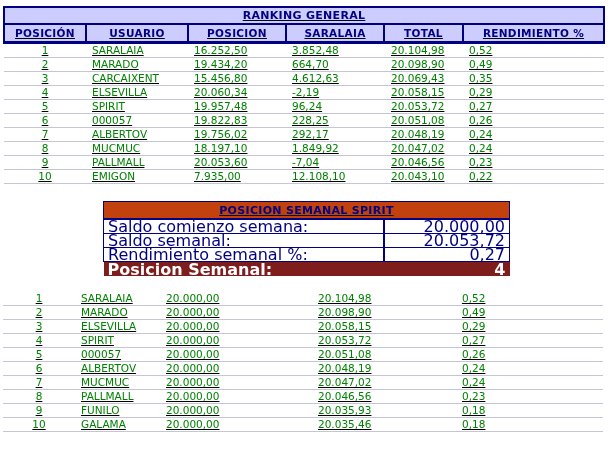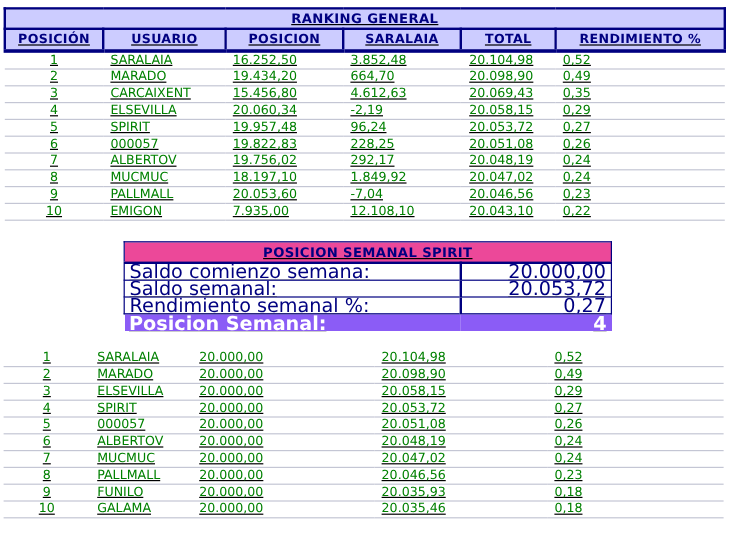--- a/index.html
+++ b/index.html
@@ -19,28 +19,28 @@
   .rank thead tr.titlerow th{font-size:11px;height:13px;}
   .rank thead tr.hdr th{border-bottom:3px solid #000080;}
   .rank tbody td{color:#008000;font-size:10.5px;height:13px;line-height:13px;
     border-bottom:1px solid #c4c6d4;padding:0 6px;white-space:nowrap;overflow:hidden;}
   .rank td.c{text-align:center;}
   .rank td.l{text-align:left;}
   .rank td.r{text-align:left;}
   .rank td.l2{text-align:left;padding-left:7px;}
 
   
-  .mini th{background:#ec4899;color:#000080;font-weight:bold;font-size:11px;
+  .mini th{background:#c2410c;color:#000080;font-weight:bold;font-size:11px;
     letter-spacing:0.3px;border:1px solid #000080;border-bottom:2px solid #000080;
     height:14px;padding:1px 2px;text-align:center;}
   .mini td{color:#000080;font-size:16px;height:13px;line-height:13px;
     border:1px solid #000080;white-space:nowrap;overflow:hidden;}
   .mini td.lbl{text-align:left;padding:0 4px;}
   .mini td.val{text-align:right;padding:0 4px;border-left:2px solid #000080;}
-  .mini tr.hl td{background:#8b5cf6;color:#ffffff;font-weight:bold;height:14px;
+  .mini tr.hl td{background:#7f1d1d;color:#ffffff;font-weight:bold;height:14px;
     border-left:none;border-right:none;border-bottom:none;margin-top:44px;}
   .mini tr.hl td.val{border-left:none;}
 </style>
 </head>
 <body>
 
 <div class="tbl-wrap" id="t1">
 <table class="rank">
   <colgroup>
     <col style="width:82px">

